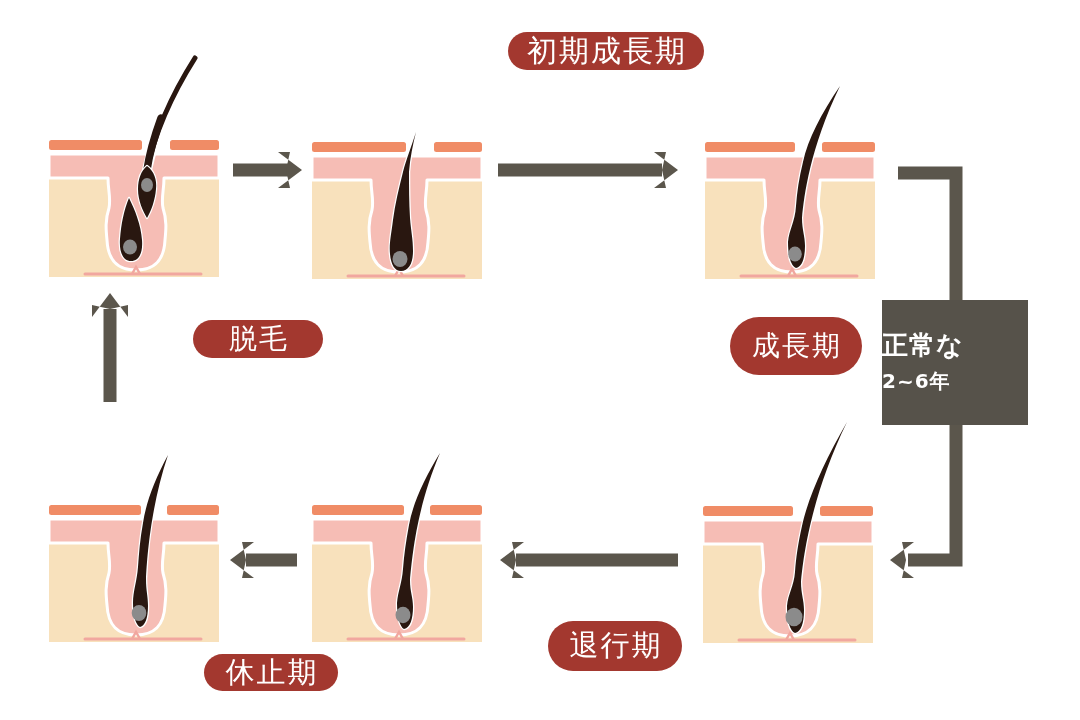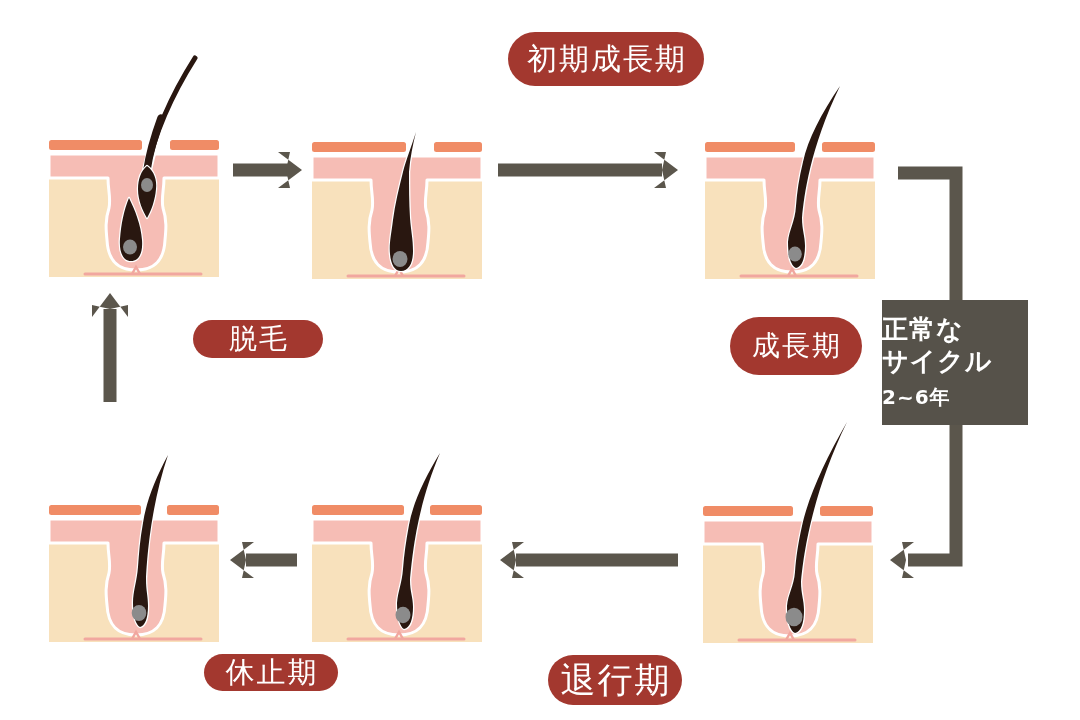--- a/index.html
+++ b/index.html
@@ -20,24 +20,24 @@
   .arrows{position:absolute;left:0;top:0;width:1080px;height:720px;pointer-events:none;}
   .pill{
     position:absolute;
     background:var(--pill,#A3382F);
     color:var(--pill-text,#fff);
     border-radius:999px;
     display:flex;align-items:center;justify-content:center;
     letter-spacing:2px;text-indent:2px;
     font-weight:500;white-space:nowrap;
   }
-  #pill-early{left:508px;top:32px;width:196px;height:54px;font-size:30px;}
+  #pill-early{left:508px;top:32px;width:196px;height:38px;font-size:30px;}
   #pill-shed{left:193px;top:320px;width:130px;height:38px;font-size:28px;}
   #pill-growth{left:730px;top:317px;width:132px;height:58px;font-size:28px;}
-  #pill-regression{left:548px;top:655px;width:134px;height:50px;font-size:35px;}
+  #pill-regression{left:548px;top:621px;width:134px;height:50px;font-size:29px;}
   #pill-rest{left:204px;top:654px;width:134px;height:37px;font-size:29px;}
   .cycle-box{
     position:absolute;left:882px;top:300px;width:146px;height:125px;
     background:var(--box,#56524A);color:var(--box-text,#fff);
     display:flex;flex-direction:column;align-items:flex-start;justify-content:center;
     text-align:center;
   }
   .cycle-line{font-size:26px;font-weight:700;line-height:1.22;letter-spacing:1px;}
   .cycle-duration{font-size:20px;font-weight:700;margin-top:6px;letter-spacing:1px;}
 </style>
@@ -266,21 +266,20 @@
       <rect x="516" y="553.5" width="162" height="13" fill="#5B564C"></rect>
       <polygon points="524,542 500,560 524,578 512,578 516,560 512,542" fill="#5B564C"></polygon>
       <rect x="246" y="553.5" width="51" height="13" fill="#5B564C"></rect>
       <polygon points="254,542 230,560 254,578 242,578 246,560 242,542" fill="#5B564C"></polygon>
       <rect x="103.5" y="309" width="13" height="93" fill="#5B564C"></rect>
       <polygon points="92,317 110,293 128,317 128,305 110,309 92,305" fill="#5B564C"></polygon>
     </svg>
 
   <div class="cycle-box">
     <div class="cycle-line">正常な</div>
-    <div class="cycle-line">サイクル</div>
     <div class="cycle-duration">2~6年</div>
   </div>
 
   <div class="pill" id="pill-early">初期成長期</div>
   <div class="pill" id="pill-shed">脱毛</div>
   <div class="pill" id="pill-growth">成長期</div>
   <div class="pill" id="pill-regression">退行期</div>
   <div class="pill" id="pill-rest">休止期</div>
 
 </div>

